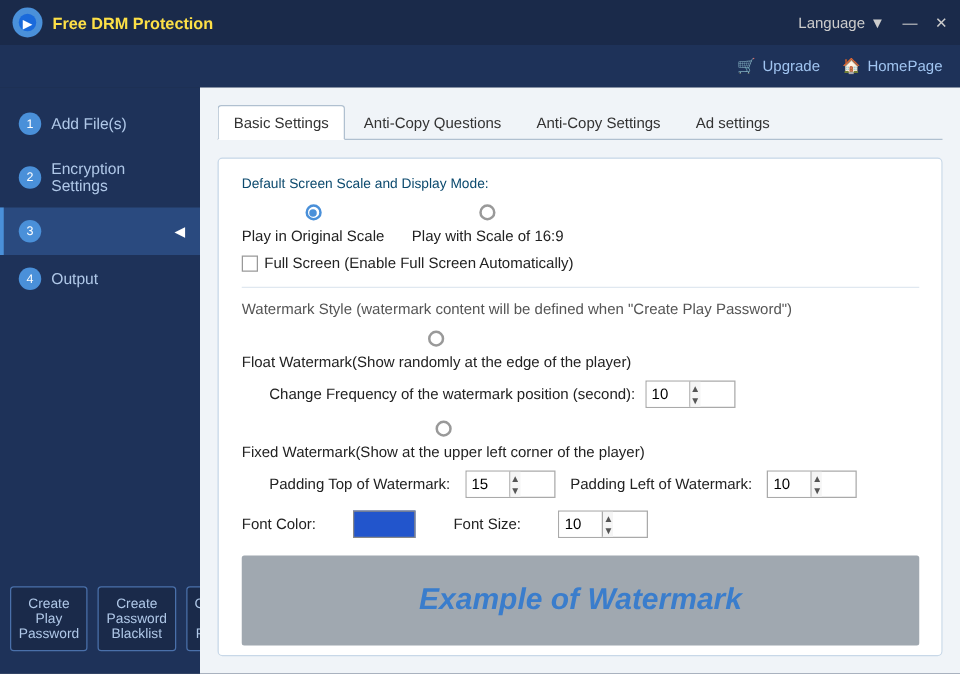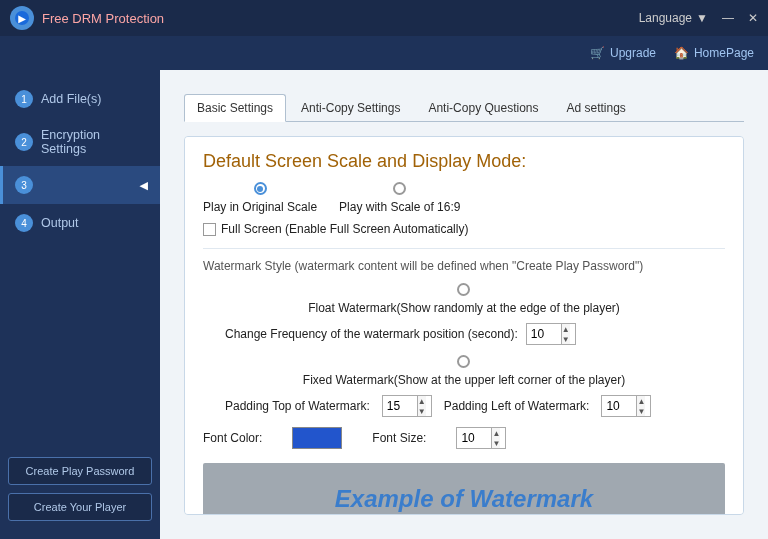--- a/index.html
+++ b/index.html
@@ -28,23 +28,23 @@
       background: #4a90d9;
       border-radius: 50%;
       display: flex;
       align-items: center;
       justify-content: center;
       font-size: 12px;
       color: white;
       margin-right: 8px;
     }
     .titlebar-title {
-      color: #fca5a5;
+      color: #fde047;
       font-size: 13px;
-      font-weight: 400;
+      font-weight: 700;
       flex: 1;
     }
     .titlebar-controls {
       display: flex;
       align-items: center;
       gap: 14px;
       font-size: 12px;
       color: #ccc;
     }
     .titlebar-controls span {
@@ -121,40 +121,40 @@
     .sidebar-arrow {
       margin-left: auto;
       color: white;
       font-size: 11px;
     }
 
     .sidebar-buttons {
       margin-top: auto;
       padding: 8px;
       display: flex;
-      flex-direction: column;
+      flex-direction: row;
       gap: 8px;
     }
     .sidebar-btn {
       background: #1a2a4a;
       border: 1px solid #4a70aa;
       color: #b0c8e8;
       padding: 7px 6px;
       font-size: 11px;
       cursor: pointer;
       border-radius: 3px;
       text-align: center;
       width: 100%;
     }
 
     
     .content {
       flex: 1;
       background: #f0f4f8;
-      padding: 24px;
+      padding: 14px;
       display: flex;
       flex-direction: column;
     }
 
     
     .tabs {
       display: flex;
       border-bottom: 1px solid #b0c0d0;
       margin-bottom: 14px;
     }
@@ -180,22 +180,22 @@
     .form-card {
       background: white;
       border: 1px solid #c8d8e8;
       border-radius: 4px;
       padding: 14px 18px;
       flex: 1;
       overflow-y: auto;
     }
 
     .section-label {
-      font-size: 18px;
-      color: #a16207;
+      font-size: 11px;
+      color: #0c4a6e;
       margin-bottom: 10px;
       font-weight: 500;
     }
 
     .radio-group {
       display: flex;
       align-items: center;
       gap: 22px;
       margin-bottom: 8px;
     }
@@ -254,37 +254,36 @@
       font-size: 12px;
       color: #555;
       margin-bottom: 10px;
     }
 
     .watermark-row {
       display: flex;
       align-items: center;
       gap: 10px;
       margin-bottom: 8px;
-      justify-content: center;
     }
     .watermark-radio-label {
       font-size: 12px;
     }
 
     .freq-row {
       display: flex;
       align-items: center;
       gap: 8px;
       margin-left: 22px;
       margin-bottom: 10px;
       font-size: 12px;
     }
 
     .spinner-input {
-      width: 50px;
+      width: 72px;
       height: 22px;
       border: 1px solid #aaa;
       display: flex;
       align-items: flex-start;
       position: relative;
     }
     .spinner-input input {
       border: none;
       width: 34px;
       height: 100%;
@@ -396,35 +395,36 @@
       <div class="step-num">3</div>
       <span class="sidebar-arrow">◀</span>
     </div>
     <div class="sidebar-item">
       <div class="step-num">4</div>
       <span>Output</span>
     </div>
 
     <div class="sidebar-buttons">
       <button class="sidebar-btn">Create Play Password</button>
+      <button class="sidebar-btn">Create Password Blacklist</button>
       <button class="sidebar-btn">Create Your Player</button>
     </div>
   </div>
 
   <div class="content">
 
     <div class="tabs">
       <div class="tab active">
         <span>Basic Settings</span>
       </div>
       <div class="tab">
+        <span>Anti-Copy Questions</span>
+      </div>
+      <div class="tab">
         <span>Anti-Copy Settings</span>
-      </div>
-      <div class="tab">
-        <span>Anti-Copy Questions</span>
       </div>
       <div class="tab">
         <span>Ad settings</span>
       </div>
     </div>
 
     <div class="form-card">
 
       <div class="section-label">Default Screen Scale and Display Mode:</div>
 

